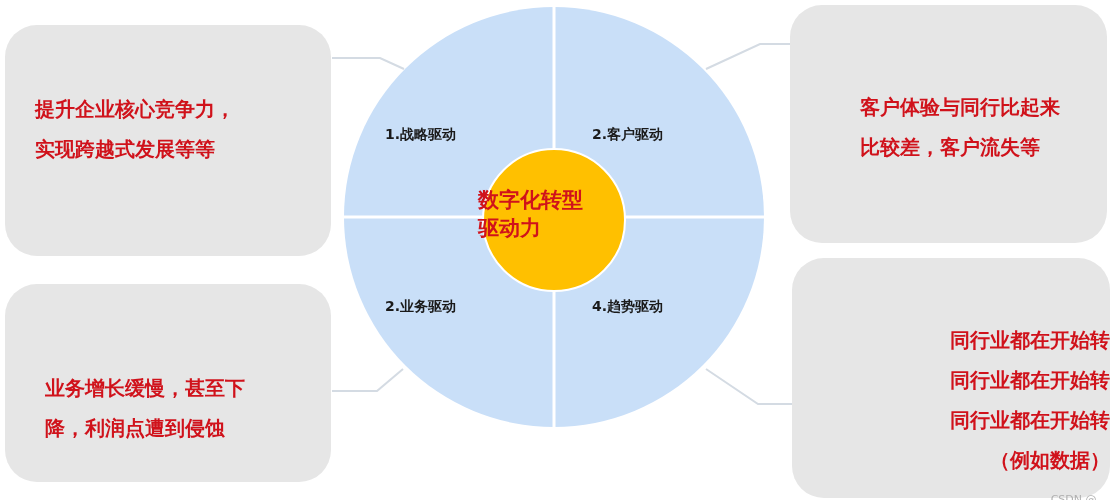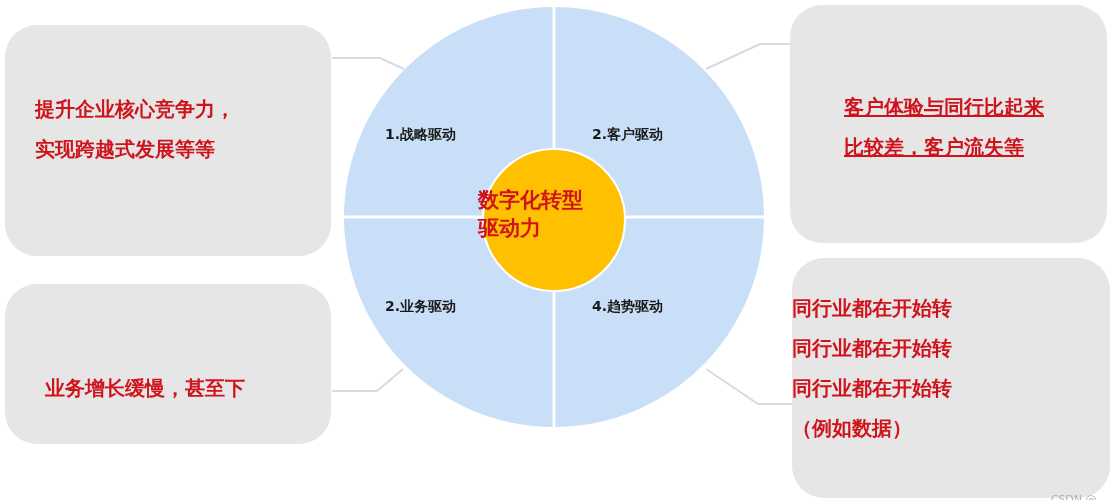--- a/index.html
+++ b/index.html
@@ -16,27 +16,27 @@
   }
   .box-text {
     position: absolute;
     color: #d0121b;
     font-weight: bold;
     font-size: 20px;
     line-height: 40px;
     white-space: nowrap;
   }
   .box-text .line { display: block; }
-  .box-text.center { text-align: left; }
+  .box-text.center { text-align: right; margin-top: 32px; }
   #box-tl { left: 5px; top: 25px; width: 326px; height: 231px; }
   #box-tl .box-text { left: 30px; top: 64px; }
-  #box-bl { left: 5px; top: 284px; width: 326px; height: 160px; }
+  #box-bl { left: 5px; top: 284px; width: 326px; height: 198px; }
   #box-bl .box-text { left: 40px; top: 84px; }
   #box-tr { left: 790px; top: 5px; width: 317px; height: 238px; }
-  #box-tr .box-text { left: 54px; top: 82px; text-decoration: underline; }
+  #box-tr .box-text { left: 70px; top: 82px; }
   #box-br { left: 792px; top: 258px; width: 318px; height: 240px; }
   #box-br .box-text { left: 0; width: 318px; top: 30px; }
 
   svg#diagram { position: absolute; left: 0; top: 0; }
 
   .quad-label {
     position: absolute;
     font-weight: bold;
     font-size: 14px;
     color: #1a1a1a;
@@ -69,20 +69,21 @@
 <div class="box" id="box-tl">
   <div class="box-text">
     <span class="line">提升企业核心竞争力，</span>
     <span class="line">实现跨越式发展等等</span>
   </div>
 </div>
 
 <div class="box" id="box-bl">
   <div class="box-text">
     <span class="line">业务增长缓慢，甚至下</span>
+    <span class="line">降，利润点遭到侵蚀</span>
   </div>
 </div>
 
 <div class="box" id="box-tr">
   <div class="box-text">
     <span class="line">客户体验与同行比起来</span>
     <span class="line">比较差，客户流失等</span>
   </div>
 </div>
 

